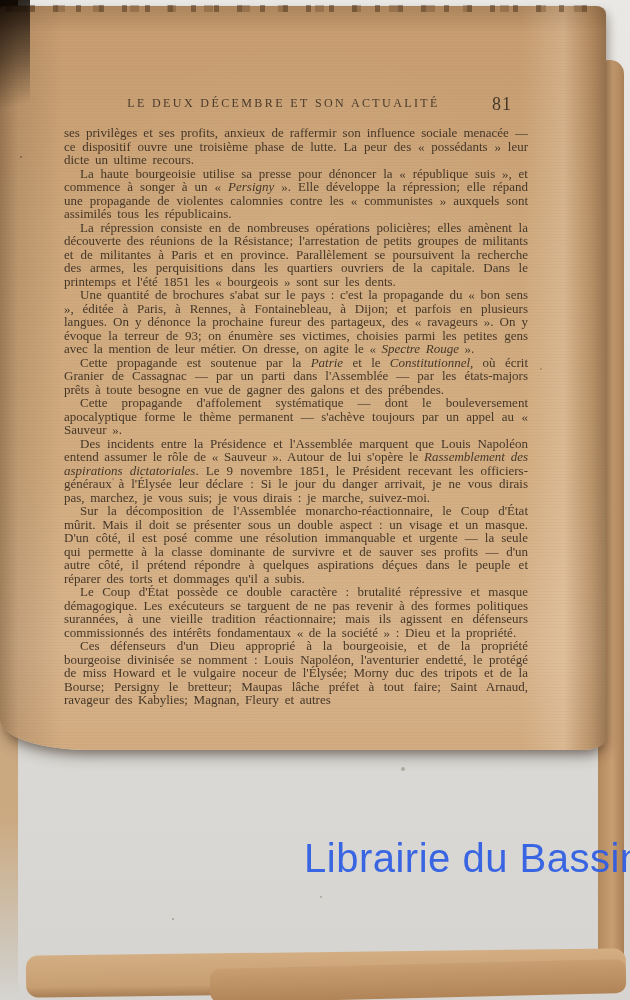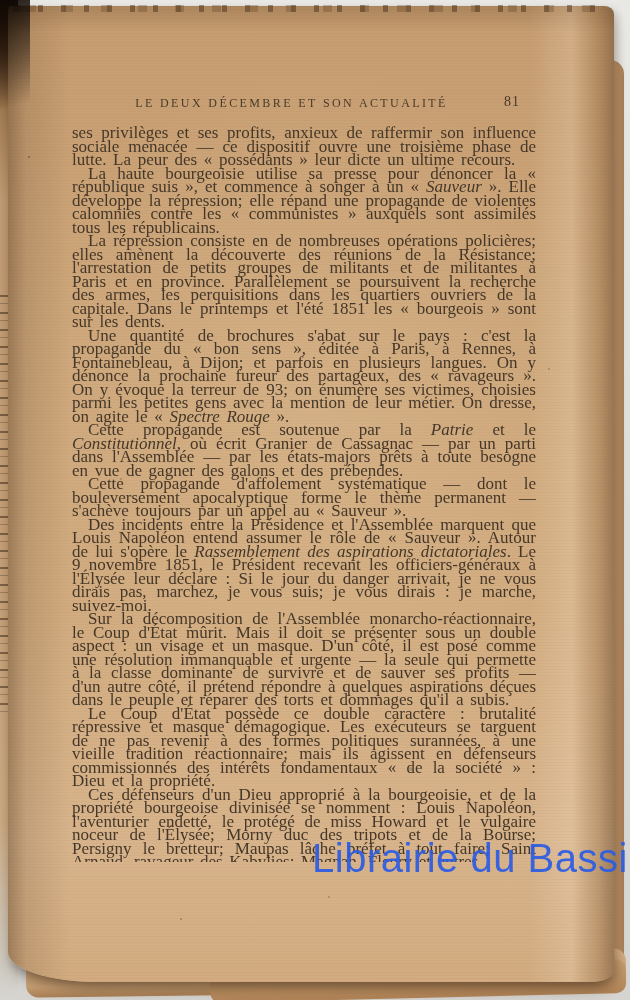--- a/index.html
+++ b/index.html
@@ -27,21 +27,21 @@
     background:linear-gradient(180deg,#d4ae83 0%,#c69e72 75%,#a87e54 100%);
     border-radius:12px;transform:rotate(-.7deg);
   }
   .underpage-2{
     position:absolute;left:210px;top:964px;width:416px;height:34px;
     background:linear-gradient(180deg,#c89f72 0%,#b18457 100%);
     border-radius:10px;transform:rotate(-1.4deg);
   }
   
   .page{
-    position:absolute;left:8px;top:6px;width:606px;height:976px;
+    position:absolute;left:0;top:6px;width:606px;height:744px;
     border-radius:4px 10px 22px 90px / 4px 8px 12px 30px;
     background:
       repeating-linear-gradient(180deg,rgba(110,80,50,.045) 0 1px,rgba(0,0,0,0) 1px 3px),
       linear-gradient(90deg,rgba(70,45,22,.38) 0,rgba(70,45,22,.14) 18px,rgba(0,0,0,0) 62px),
       linear-gradient(90deg,rgba(0,0,0,0) 0 86%,rgba(255,240,218,.2) 93%,rgba(130,92,55,.3) 97.5%,rgba(86,58,32,.45) 100%),
       linear-gradient(180deg,rgba(90,60,30,.22) 0 2px,rgba(0,0,0,0) 26px),
       radial-gradient(60% 50% at 50% 42%,rgba(255,236,206,.12),rgba(0,0,0,0) 75%),
       linear-gradient(180deg,#c69c70 0%,#cda67a 30%,#d2ac80 62%,#d8b48c 86%,#d2ab80 100%);
     box-shadow:0 10px 16px -6px rgba(40,25,12,.45),3px 4px 8px rgba(40,25,12,.22);
   }
@@ -66,24 +66,24 @@
   }
   
   .text-block{
     position:absolute;left:64px;top:88px;width:464px;color:#453728;
   }
   .running-header{position:relative;height:20px;}
   .running-title{
     position:absolute;left:50%;transform:translateX(-54%);top:2px;white-space:nowrap;
     font-size:12px;letter-spacing:2.4px;color:#4a3a2a;
   }
-  .page-number{position:absolute;right:16px;top:0;font-size:14px;letter-spacing:1px;}
+  .page-number{position:absolute;right:16px;top:0;font-size:18px;letter-spacing:1px;}
   .body-text{
     margin-top:12px;height:736px;overflow:hidden;
-    font-size:17px;line-height:13.5px;text-align:justify;word-spacing:2.4px;
+    font-size:13px;line-height:13.5px;text-align:justify;word-spacing:2.4px;
   }
   .body-text p{margin:0;}
   .body-text p.indent{text-indent:16px;}
   .body-text em{font-style:italic;}
   .watermark{
     position:absolute;left:304px;top:830px;white-space:nowrap;
     font-family:"Liberation Sans","DejaVu Sans",sans-serif;
     font-size:40px;font-weight:400;letter-spacing:.5px;opacity:.92;
   }
 </style>
@@ -100,21 +100,21 @@
   <div class="deckle"></div>
   <div class="specks"></div>
 
   <div class="text-block" style="color: rgb(69, 55, 40);">
     <div class="running-header">
       <span class="running-title">LE DEUX DÉCEMBRE ET SON ACTUALITÉ</span>
       <span class="page-number">81</span>
     </div>
     <div class="body-text" lang="fr">
         <p class=""><span>ses privilèges et ses profits, anxieux de raffermir son influence sociale menacée — ce dispositif ouvre une troisième phase de lutte. La peur des « possédants » leur dicte un ultime recours.</span></p>
-        <p class="indent"><span>La haute bourgeoisie utilise sa presse pour dénoncer la « république suis », et commence à songer à un « </span><em>Sauveur</em><span> ». Elle développe la répression; elle répand une propagande de violentes calomnies contre les « communistes » auxquels sont assimilés tous les républicains.</span></p>
+        <p class="indent"><span>La haute bourgeoisie utilise sa presse pour dénoncer la « république suis », et commence à songer à un « </span><em>Persigny</em><span> ». Elle développe la répression; elle répand une propagande de violentes calomnies contre les « communistes » auxquels sont assimilés tous les républicains.</span></p>
         <p class="indent"><span>La répression consiste en de nombreuses opérations policières; elles amènent la découverte des réunions de la Résistance; l'arrestation de petits groupes de militants et de militantes à Paris et en province. Parallèlement se poursuivent la recherche des armes, les perquisitions dans les quartiers ouvriers de la capitale. Dans le printemps et l'été 1851 les « bourgeois » sont sur les dents.</span></p>
         <p class="indent"><span>Une quantité de brochures s'abat sur le pays : c'est la propagande du « bon sens », éditée à Paris, à Rennes, à Fontainebleau, à Dijon; et parfois en plusieurs langues. On y dénonce la prochaine fureur des partageux, des « ravageurs ». On y évoque la terreur de 93; on énumère ses victimes, choisies parmi les petites gens avec la mention de leur métier. On dresse, on agite le « </span><em>Spectre Rouge</em><span> ».</span></p>
         <p class="indent"><span>Cette propagande est soutenue par la </span><em>Patrie</em><span> et le </span><em>Constitutionnel</em><span>, où écrit Granier de Cassagnac — par un parti dans l'Assemblée — par les états-majors prêts à toute besogne en vue de gagner des galons et des prébendes.</span></p>
         <p class="indent"><span>Cette propagande d'affolement systématique — dont le bouleversement apocalyptique forme le thème permanent — s'achève toujours par un appel au « Sauveur ».</span></p>
         <p class="indent"><span>Des incidents entre la Présidence et l'Assemblée marquent que Louis Napoléon entend assumer le rôle de « Sauveur ». Autour de lui s'opère le </span><em>Rassemblement des aspirations dictatoriales</em><span>. Le 9 novembre 1851, le Président recevant les officiers-généraux à l'Élysée leur déclare : Si le jour du danger arrivait, je ne vous dirais pas, marchez, je vous suis; je vous dirais : je marche, suivez-moi.</span></p>
         <p class="indent"><span>Sur la décomposition de l'Assemblée monarcho-réactionnaire, le Coup d'État mûrit. Mais il doit se présenter sous un double aspect : un visage et un masque. D'un côté, il est posé comme une résolution immanquable et urgente — la seule qui permette à la classe dominante de survivre et de sauver ses profits — d'un autre côté, il prétend répondre à quelques aspirations déçues dans le peuple et réparer des torts et dommages qu'il a subis.</span></p>
         <p class="indent"><span>Le Coup d'État possède ce double caractère : brutalité répressive et masque démagogique. Les exécuteurs se targuent de ne pas revenir à des formes politiques surannées, à une vieille tradition réactionnaire; mais ils agissent en défenseurs commissionnés des intérêts fondamentaux « de la société » : Dieu et la propriété.</span></p>
         <p class="indent"><span>Ces défenseurs d'un Dieu approprié à la bourgeoisie, et de la propriété bourgeoise divinisée se nomment : Louis Napoléon, l'aventurier endetté, le protégé de miss Howard et le vulgaire noceur de l'Élysée; Morny duc des tripots et de la Bourse; Persigny le bretteur; Maupas lâche préfet à tout faire; Saint Arnaud, ravageur des Kabylies; Magnan, Fleury et autres</span></p>
       </div>
   </div>

